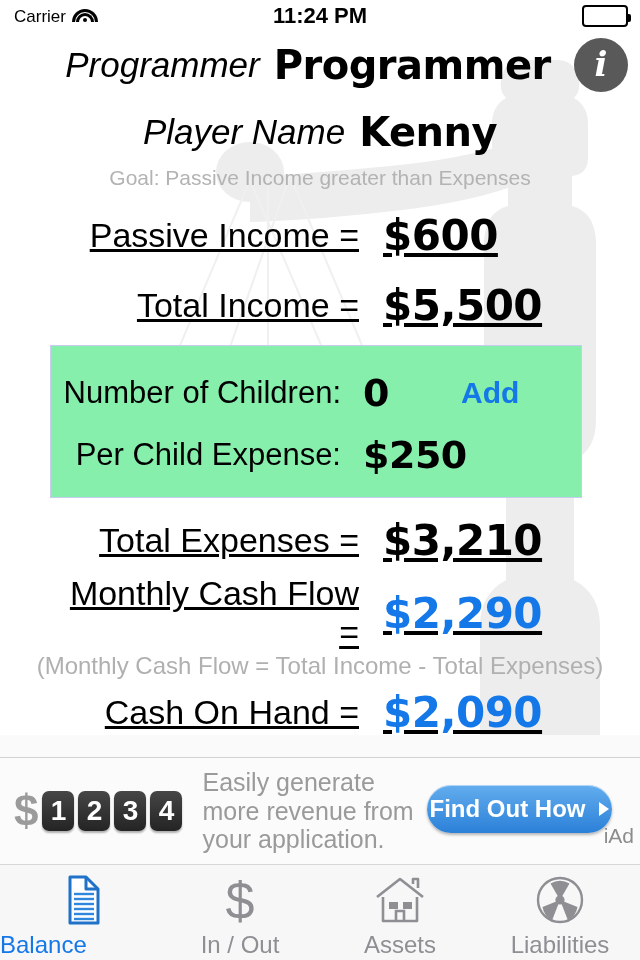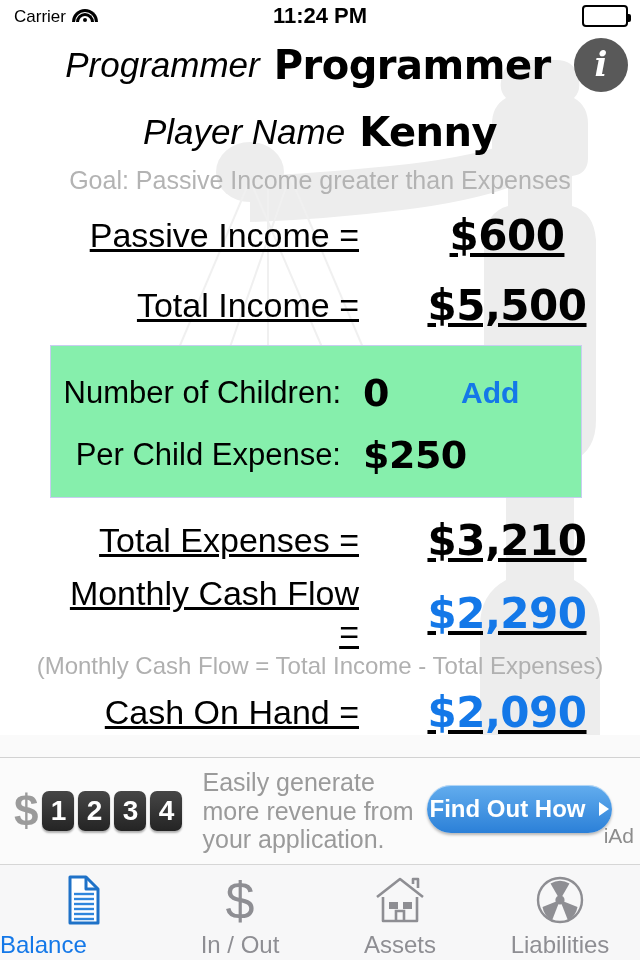--- a/index.html
+++ b/index.html
@@ -45,26 +45,26 @@
   .val-hand{font-size:40px;color:#000;}
 
   .infobtn{position:absolute;right:12px;top:38px;width:54px;height:54px;border-radius:50%;
     background:#595959;display:flex;align-items:center;justify-content:center;z-index:6;}
   .infobtn span{color:#fff;font-style:italic;font-family:"DejaVu Serif",serif;font-weight:bold;font-size:34px;line-height:1;transform:translateY(-1px);}
 
   .row-player{position:absolute;top:105px;left:0;width:640px;height:54px;
     display:flex;align-items:center;justify-content:center;gap:14px;}
 
   .goal{position:absolute;top:166px;left:0;width:640px;text-align:center;
-    font-size:25px;color:#b3b3b3;}
+    font-size:21px;color:#b3b3b3;}
 
   
   .statrow{position:absolute;left:16px;width:640px;display:flex;align-items:center;justify-content:center;text-decoration:underline;}
   .statrow .lbl{font-size:34px;color:#000;text-align:right;width:330px;padding-right:12px;box-sizing:border-box;}
-  .statrow .val{font-size:42px;width:260px;text-align:center;padding-left:12px;box-sizing:border-box;}
+  .statrow .val{font-size:42px;width:260px;text-align:left;padding-left:12px;box-sizing:border-box;}
   .val.black{color:#000;}
   .val.blue{color:#1478e8;}
 
   .r-passive{top:208px;height:54px;}
   .r-income{top:278px;height:54px;}
   .r-expenses{top:513px;height:54px;}
   .r-cashflow{top:585px;height:56px;}
   .r-cashhand{top:684px;height:56px;}
 
   .formula{position:absolute;top:652px;left:0;width:640px;text-align:center;

